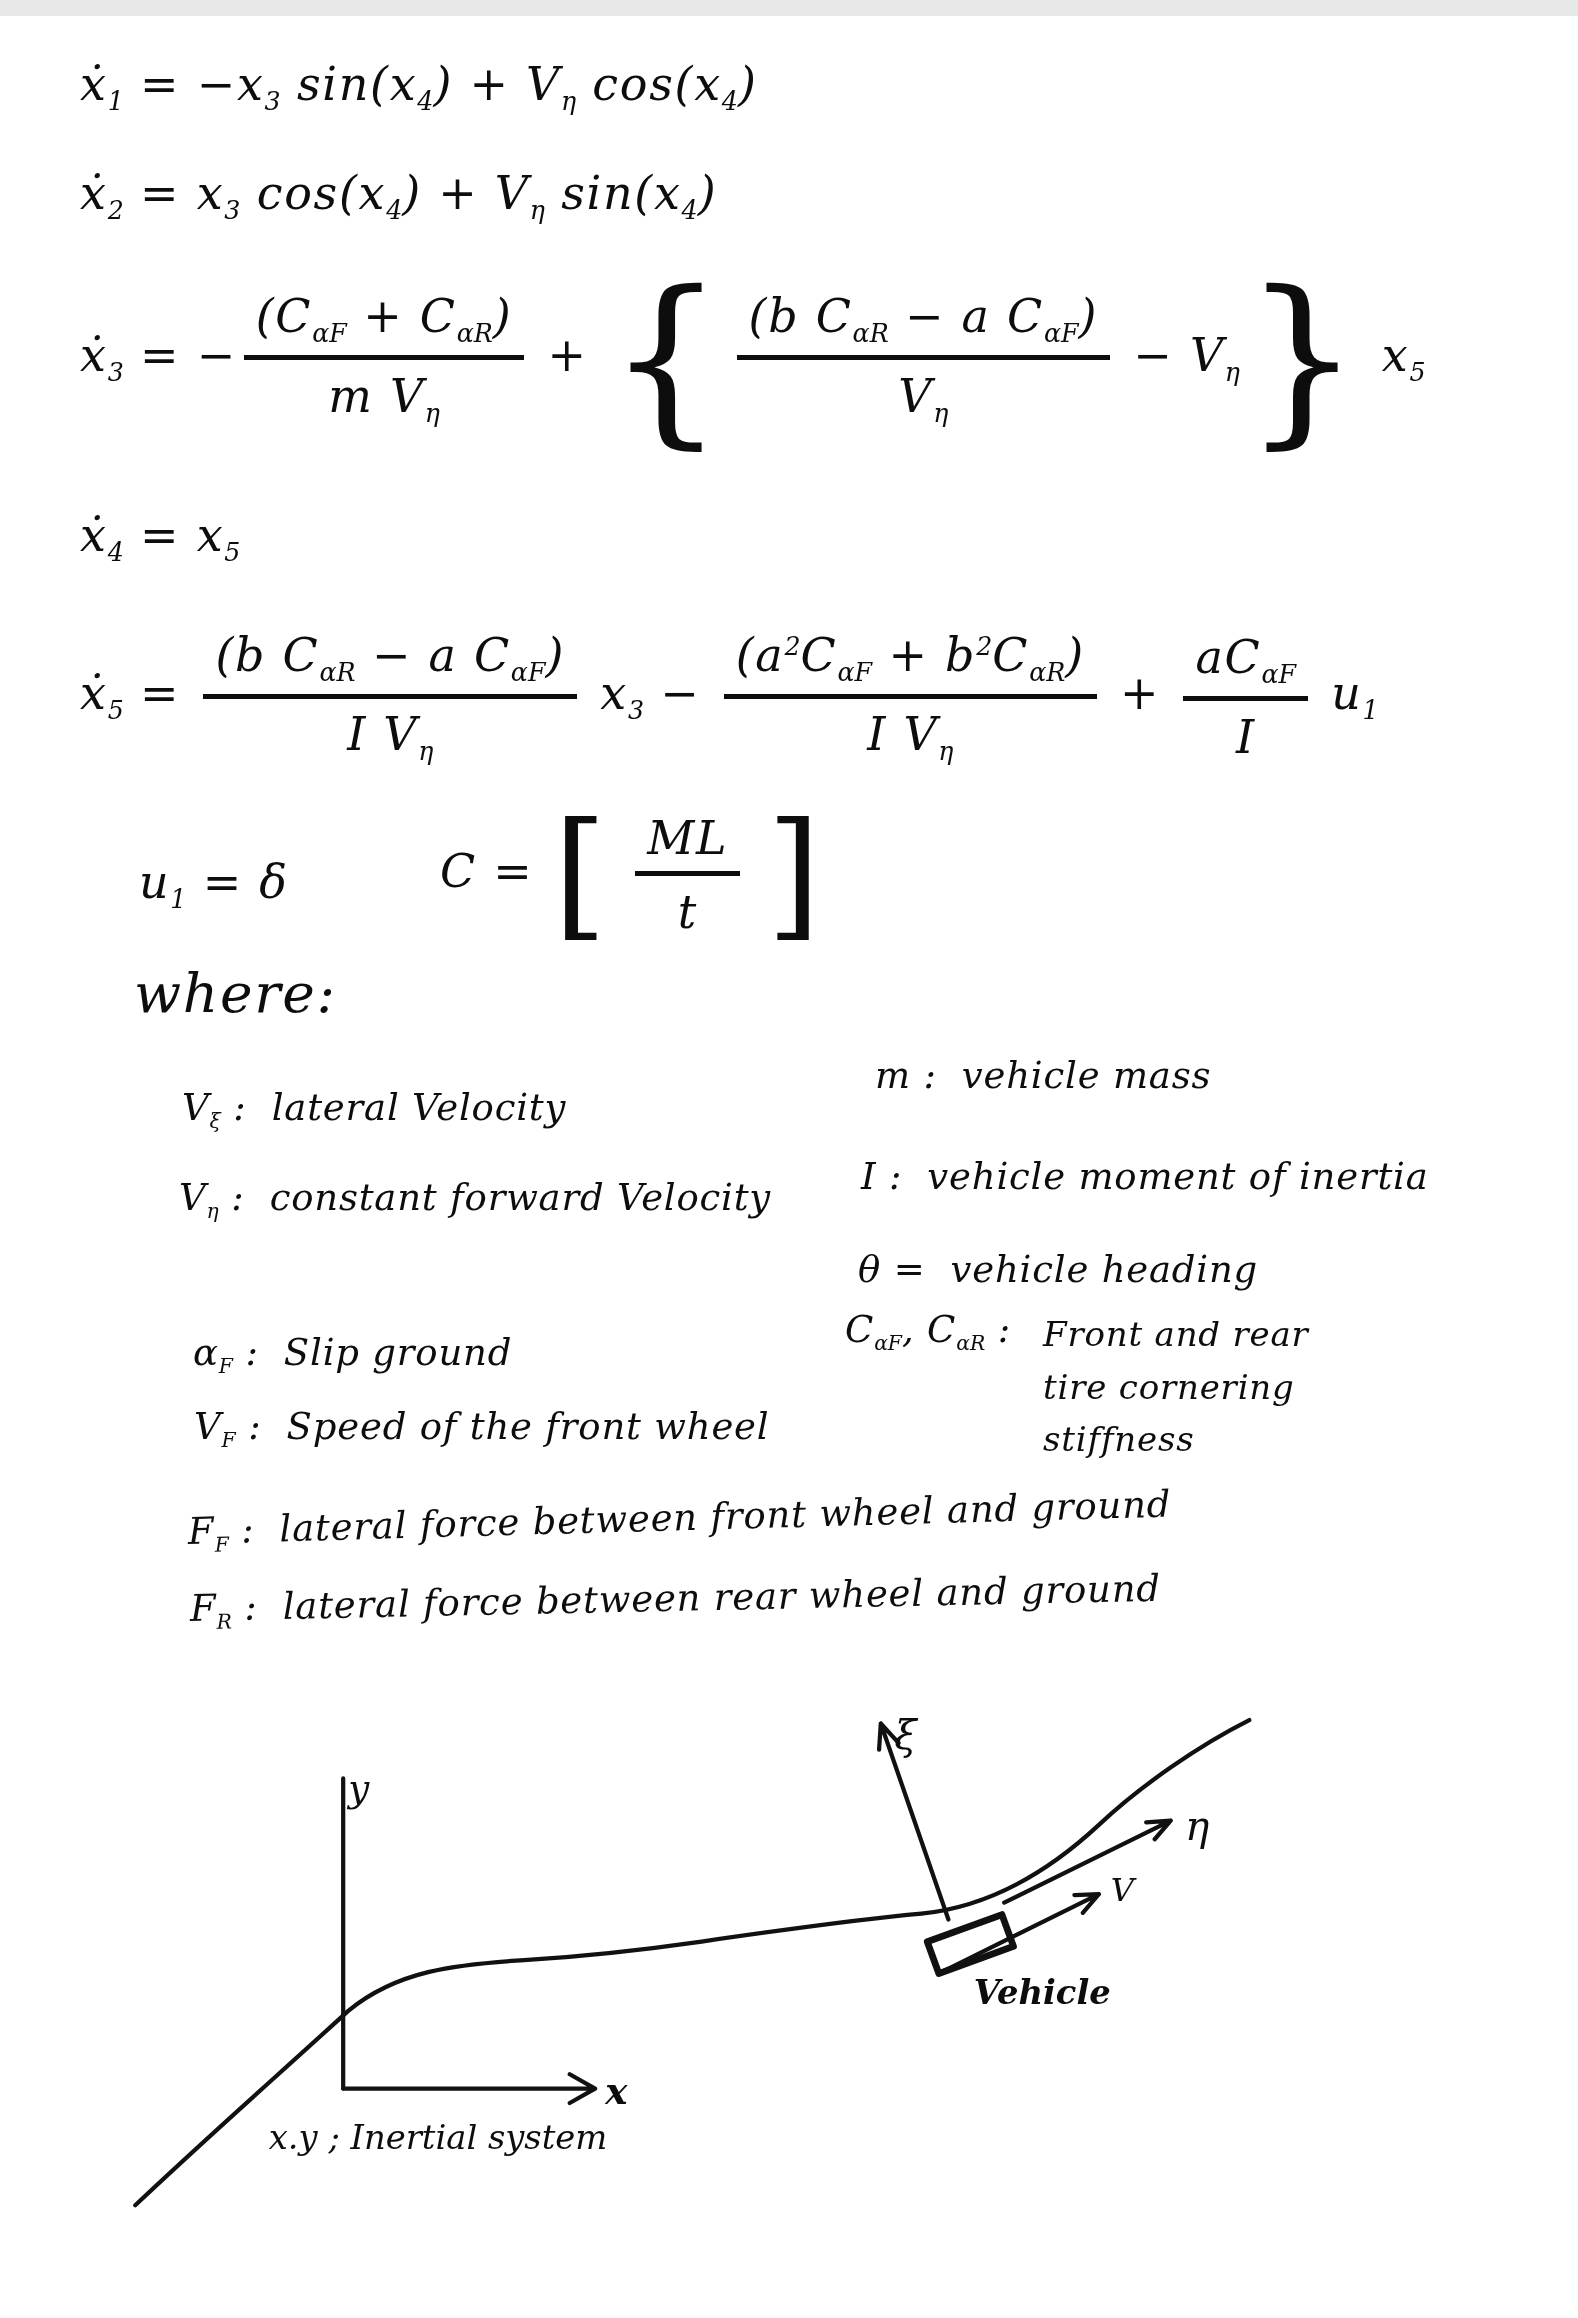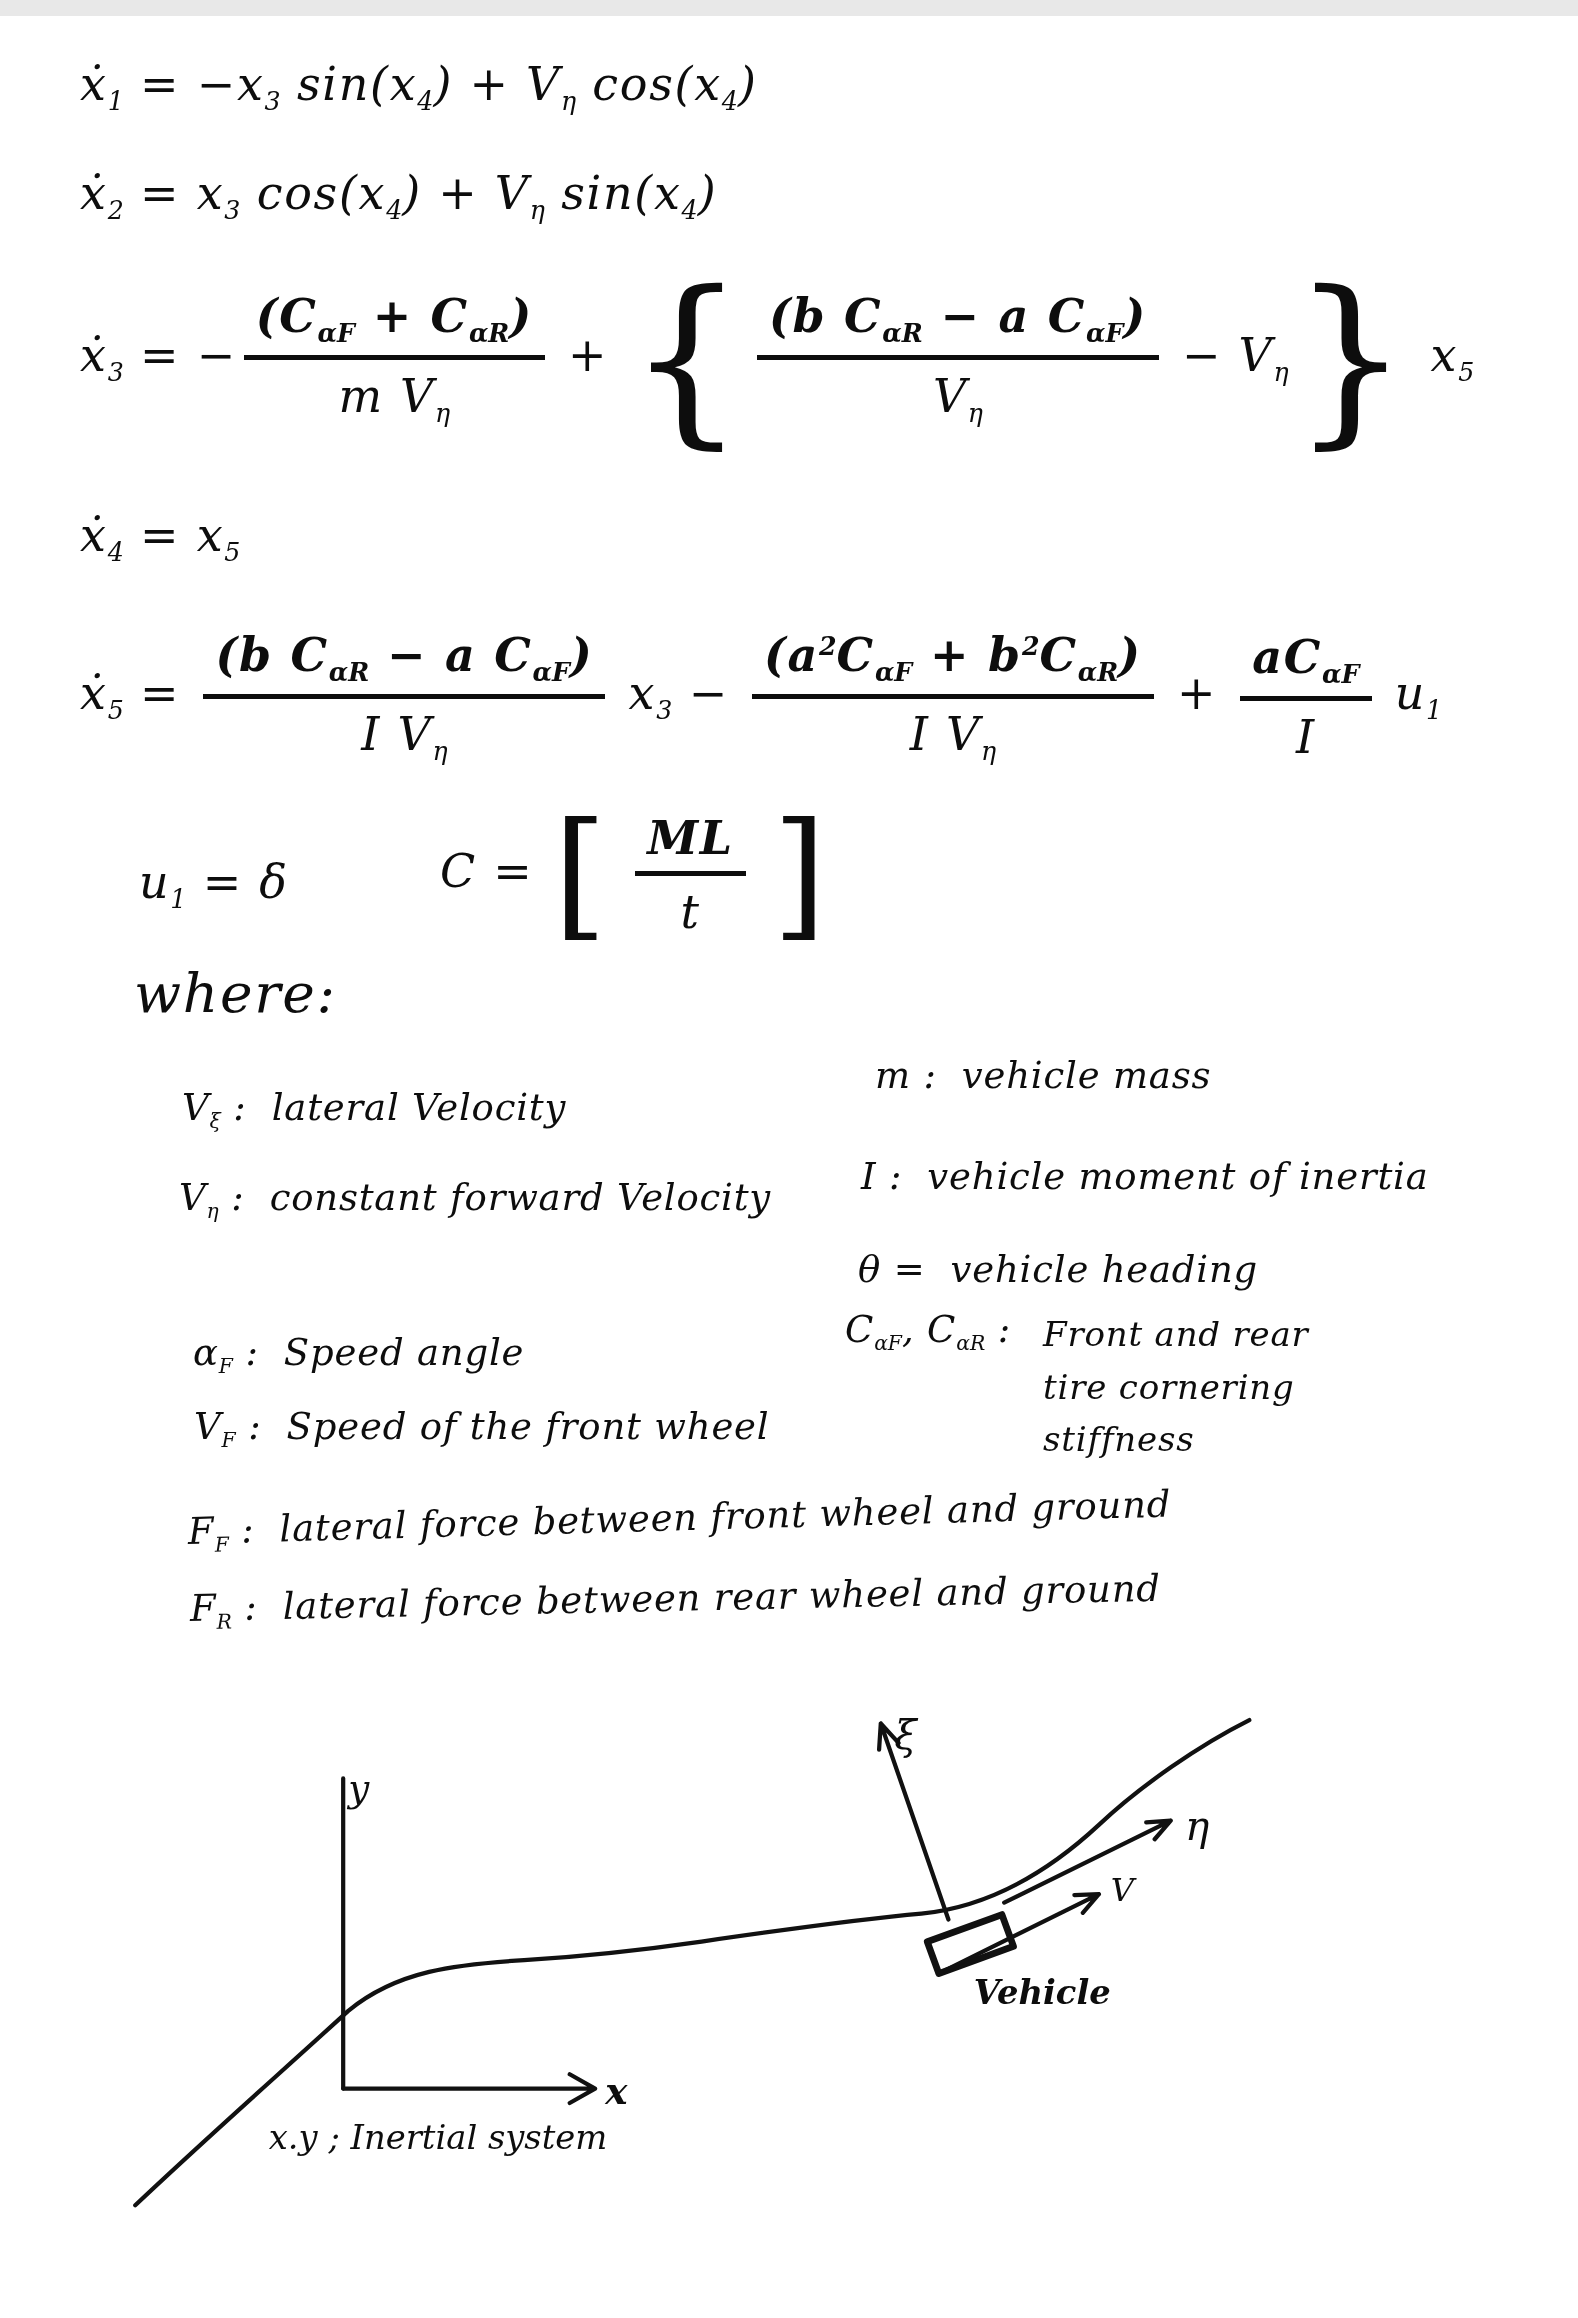--- a/index.html
+++ b/index.html
@@ -19,21 +19,21 @@
     font-size:46px;
     letter-spacing:1.7px;
   }
   .eqline.def{font-size:37px;letter-spacing:0.8px;}
   sub{font-size:.55em;letter-spacing:0;}
   sup{font-size:.55em;letter-spacing:0;}
   .frac{
     display:inline-flex;flex-direction:column;align-items:center;
     vertical-align:middle;margin:0 6.8px;text-align:center;
   }
-  .num{border-bottom:5px solid #0d0d0d;padding:1.7px 12px 6.8px;font-weight:bold;}
+  .num{border-bottom:5px solid #0d0d0d;padding:1.7px 12px 6.8px;}
   .den{padding:8.5px 12px 1.7px;}
   .brace{
     display:inline-block;vertical-align:middle;
     font-style:normal;font-weight:300;line-height:.8;
     margin:0 3.4px;
   }
   .where{font-size:55px;letter-spacing:1.7px;}
   .defrow{
     position:absolute;display:flex;gap:32px;align-items:flex-start;
     font-size:37px;letter-spacing:0.8px;
@@ -58,21 +58,21 @@
   <div class="eqline" style="left:80px;top:269px"><span>ẋ</span><sub>3</sub><span> = −</span><span class="frac"><span class="num"><span>(C</span><sub>αF</sub><span> + C</span><sub>αR</sub><span>)</span></span><span class="den"><span>m V</span><sub>η</sub></span></span><span> + </span><span class="brace" style="font-size: 4em;">{</span><span class="frac"><span class="num"><span>(b C</span><sub>αR</sub><span> − a C</span><sub>αF</sub><span>)</span></span><span class="den"><span>V</span><sub>η</sub></span></span><span> − V</span><sub>η</sub><span class="brace" style="font-size: 4em;">}</span><span> x</span><sub>5</sub></div>
   <div class="eqline" style="left:80px;top:492px"><span>ẋ</span><sub>4</sub><span> = x</span><sub>5</sub></div>
   <div class="eqline" style="left:80px;top:610px"><span>ẋ</span><sub>5</sub><span> = </span><span class="frac"><span class="num"><span>(b C</span><sub>αR</sub><span> − a C</span><sub>αF</sub><span>)</span></span><span class="den"><span>I V</span><sub>η</sub></span></span><span> x</span><sub>3</sub><span> − </span><span class="frac"><span class="num"><span>(a</span><sup>2</sup><span>C</span><sub>αF</sub><span> + b</span><sup>2</sup><span>C</span><sub>αR</sub><span>)</span></span><span class="den"><span>I V</span><sub>η</sub></span></span><span> + </span><span class="frac"><span class="num"><span>aC</span><sub>αF</sub></span><span class="den"><span>I</span></span></span><span> u</span><sub>1</sub></div>
   <div class="eqline" style="left:139px;top:839px"><span>u</span><sub>1</sub><span> = δ</span></div>
   <div class="eqline" style="left:440px;top:793px"><span>C = </span><span class="brace" style="font-size: 3em;">[</span><span> </span><span class="frac"><span class="num"><span>ML</span></span><span class="den"><span>t</span></span></span><span> </span><span class="brace" style="font-size: 3em;">]</span></div>
 
   <div class="eqline where" style="left:134px;top:945px">where:</div>
 
   <div class="eqline def" style="left:182px;top:1070px"><span>V</span><sub>ξ</sub><span> :  lateral Velocity</span></div>
   <div class="eqline def" style="left:179px;top:1160px"><span>V</span><sub>η</sub><span> :  constant forward Velocity</span></div>
-  <div class="eqline def" style="left:193px;top:1315px"><span>α</span><sub>F</sub><span> :  Speed angle</span></div>
+  <div class="eqline def" style="left:193px;top:1315px"><span>α</span><sub>F</sub><span> :  Slip ground</span></div>
   <div class="eqline def" style="left:194px;top:1389px"><span>V</span><sub>F</sub><span> :  Speed of the front wheel</span></div>
 
   <div class="eqline def" style="left:875px;top:1038px"><span>m :  vehicle mass</span></div>
   <div class="eqline def" style="left:858px;top:1232px"><span>θ =  vehicle heading</span></div>
   <div class="eqline def" style="left:861px;top:1139px"><span>I :  vehicle moment of inertia</span></div>
 
   <div class="defrow" style="left:845px;top:1292px">
     <div><span>C</span><sub>αF</sub><span>, C</span><sub>αR</sub><span> :</span></div>
     <div class="wrap">
       <span>Front and rear</span>

